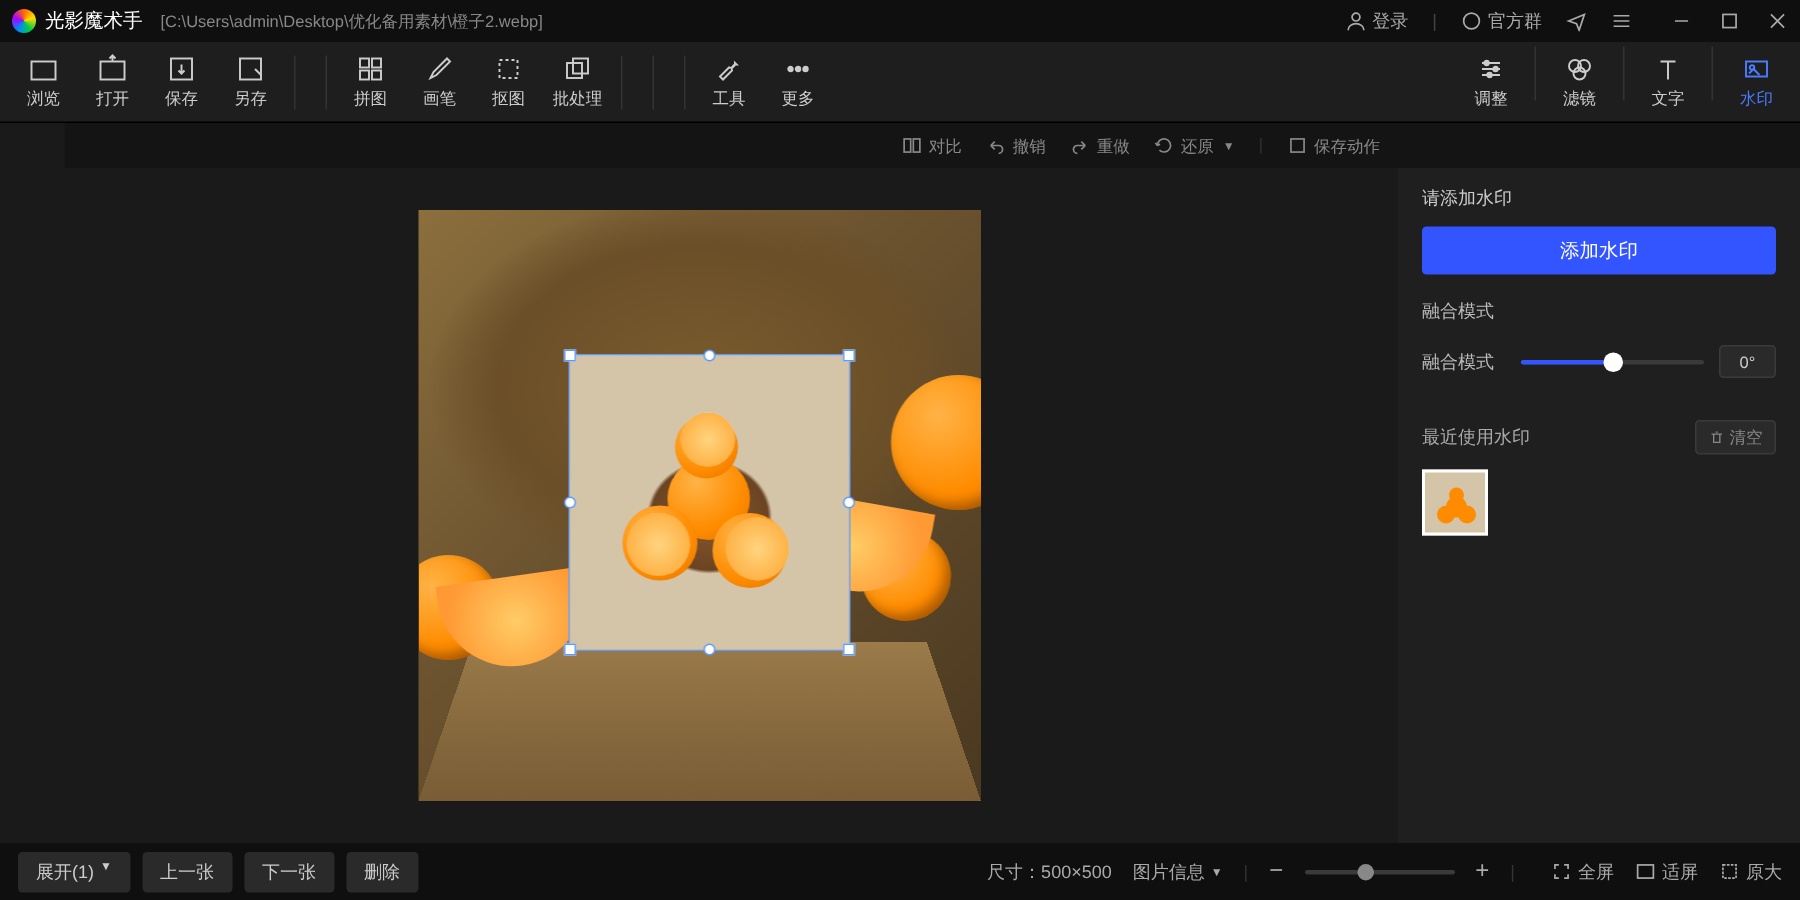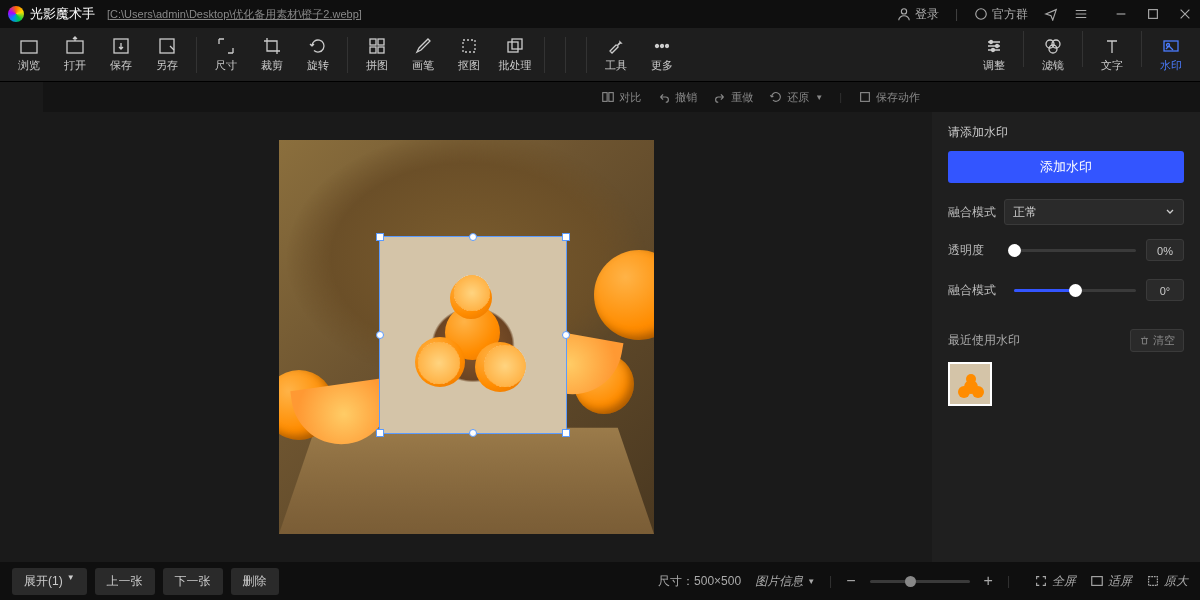--- a/index.html
+++ b/index.html
@@ -1,21 +1,21 @@
 <!DOCTYPE html>
 <html><head>
   <meta charset="utf-8">
   <style>
     * { margin: 0; padding: 0; box-sizing: border-box; font-family: "Microsoft YaHei", sans-serif; }
     body { width: 1200px; height: 600px; background: #1a1a1a; color: #aaa; overflow: hidden; font-size: 12px; }
     
     .titlebar { height: 28px; background: #0f0f0f; display: flex; align-items: center; padding: 0 8px; }
     .logo { width: 16px; height: 16px; border-radius: 50%; background: conic-gradient(#ff6b00,#ffdd00,#00cc44,#0088ff,#aa00ff,#ff6b00); margin-right: 6px; }
     .app-name { color: #fff; font-size: 13px; margin-right: 12px; }
-    .filepath { color: #888; font-size: 11px; text-decoration: underline; }
+    .filepath { color: #888; font-size: 11px; }
     .titlebar-right { margin-left: auto; display: flex; align-items: center; gap: 16px; color: #aaa; }
     .titlebar-right .tbtn { display: flex; align-items: center; gap: 4px; cursor: pointer; }
     .icon { width: 14px; height: 14px; display: inline-flex; }
     .win-controls { display: flex; gap: 18px; margin-left: 10px; }
     
     .toolbar { height: 54px; background: #1e1e1e; border-bottom: 1px solid #000; display: flex; align-items: center; padding: 0 10px; }
     .tool-group { display: flex; gap: 8px; }
     .tool { display: flex; flex-direction: column; align-items: center; justify-content: center; width: 38px; height: 48px; cursor: pointer; color: #ccc; }
     .tool .ticon { width: 20px; height: 20px; margin-bottom: 2px; }
     .tool .tlabel { font-size: 11px; }
@@ -70,21 +70,21 @@
     .clear-btn { background: #2a2a2a; border: 1px solid #3a3a3a; color: #888; padding: 3px 8px; font-size: 11px; display: flex; align-items: center; gap: 3px; cursor: pointer; border-radius: 3px; }
     .thumb { width: 44px; height: 44px; border: 2px solid #fff; background: #d4c4a8; position:relative; overflow:hidden;}
     .thumb .mini-o{position:absolute;border-radius:50%;background:#ff8c00;}
     
     .statusbar { height: 38px; background: #0f0f0f; display: flex; align-items: center; padding: 0 12px; gap: 8px; color: #aaa; font-size: 12px; }
     .sb-btn { background: #2a2a2a; color: #ccc; padding: 5px 12px; border-radius: 3px; cursor: pointer; display: flex; gap: 4px; }
     .sb-center { margin-left: auto; display: flex; align-items: center; gap: 14px; }
     .zoom-slider { width: 100px; height: 3px; background: #3a3a3a; position: relative; border-radius: 2px; }
     .zoom-thumb { position: absolute; top: -4px; left: 35%; width: 11px; height: 11px; background: #888; border-radius: 50%; }
     .sb-right { display: flex; align-items: center; gap: 14px; margin-left: 10px; }
-    .sb-iconbtn { display: flex; align-items: center; gap: 4px; cursor: pointer; font-style: italic; }
+    .sb-iconbtn { display: flex; align-items: center; gap: 4px; cursor: pointer; }
     
     svg { fill: none; stroke: currentColor; stroke-width: 1.3; }
   </style>
 </head>
 <body>
 
 <div class="titlebar">
   <div class="logo"></div>
   <div class="app-name">光影魔术手</div>
   <div class="filepath">[C:\Users\admin\Desktop\优化备用素材\橙子2.webp]</div>
@@ -147,40 +147,20 @@
       </div>
     <div class="tool">
         <svg class="ticon" viewBox="0 0 20 20">
           <rect x="3" y="3" width="14" height="14"></rect>
           <path d="M13 10l4 4"></path>
         </svg>
         <span class="tlabel">另存</span>
       </div>
   </div>
   <div class="vsep"></div>
-  <div class="tool-group">
-    <div class="tool">
-        <svg class="ticon" viewBox="0 0 20 20">
-          <path d="M3 3h5M3 3v5M17 17h-5M17 17v-5"></path>
-        </svg>
-        <span class="tlabel">尺寸</span>
-      </div>
-    <div class="tool">
-        <svg class="ticon" viewBox="0 0 20 20">
-          <path d="M5 2v13h13M2 5h13v13"></path>
-        </svg>
-        <span class="tlabel">裁剪</span>
-      </div>
-    <div class="tool">
-        <svg class="ticon" viewBox="0 0 20 20">
-          <path d="M4 10a6 6 0 1 1 2 4.5M4 10l-2-2m2 2l2-2"></path>
-        </svg>
-        <span class="tlabel">旋转</span>
-      </div>
-  </div>
   <div class="vsep"></div>
   <div class="tool-group">
     <div class="tool">
         <svg class="ticon" viewBox="0 0 20 20">
           <rect x="3" y="3" width="6" height="6"></rect>
           <rect x="11" y="3" width="6" height="6"></rect>
           <rect x="3" y="11" width="6" height="6"></rect>
           <rect x="11" y="11" width="6" height="6"></rect>
         </svg>
         <span class="tlabel">拼图</span>
@@ -330,36 +310,22 @@
       </div>
     </div>
   </div>
 
   <div class="sidebar">
     <div class="side-title">请添加水印</div>
     <button class="btn-primary">添加水印</button>
 
     <div class="form-row">
       <div class="form-label">融合模式</div>
-      <div class="select">
-        <span>正常</span>
-        <svg width="10" height="10" viewBox="0 0 10 10">
-            <path d="M2 3l3 3 3-3"></path>
-          </svg>
-      </div>
-    </div>
-
-    <div class="slider-row">
-      <div class="form-label">透明度</div>
-      <div class="slider-track">
-        <div class="slider-fill" style="width:0%"></div>
-        <div class="slider-thumb" style="left:0%"></div>
-      </div>
-      <div class="slider-val">0%</div>
-    </div>
+    </div>
+
 
     <div class="slider-row">
       <div class="form-label">融合模式</div>
       <div class="slider-track">
         <div class="slider-fill" style="width:50%"></div>
         <div class="slider-thumb" style="left:50%"></div>
       </div>
       <div class="slider-val">0°</div>
     </div>
 

